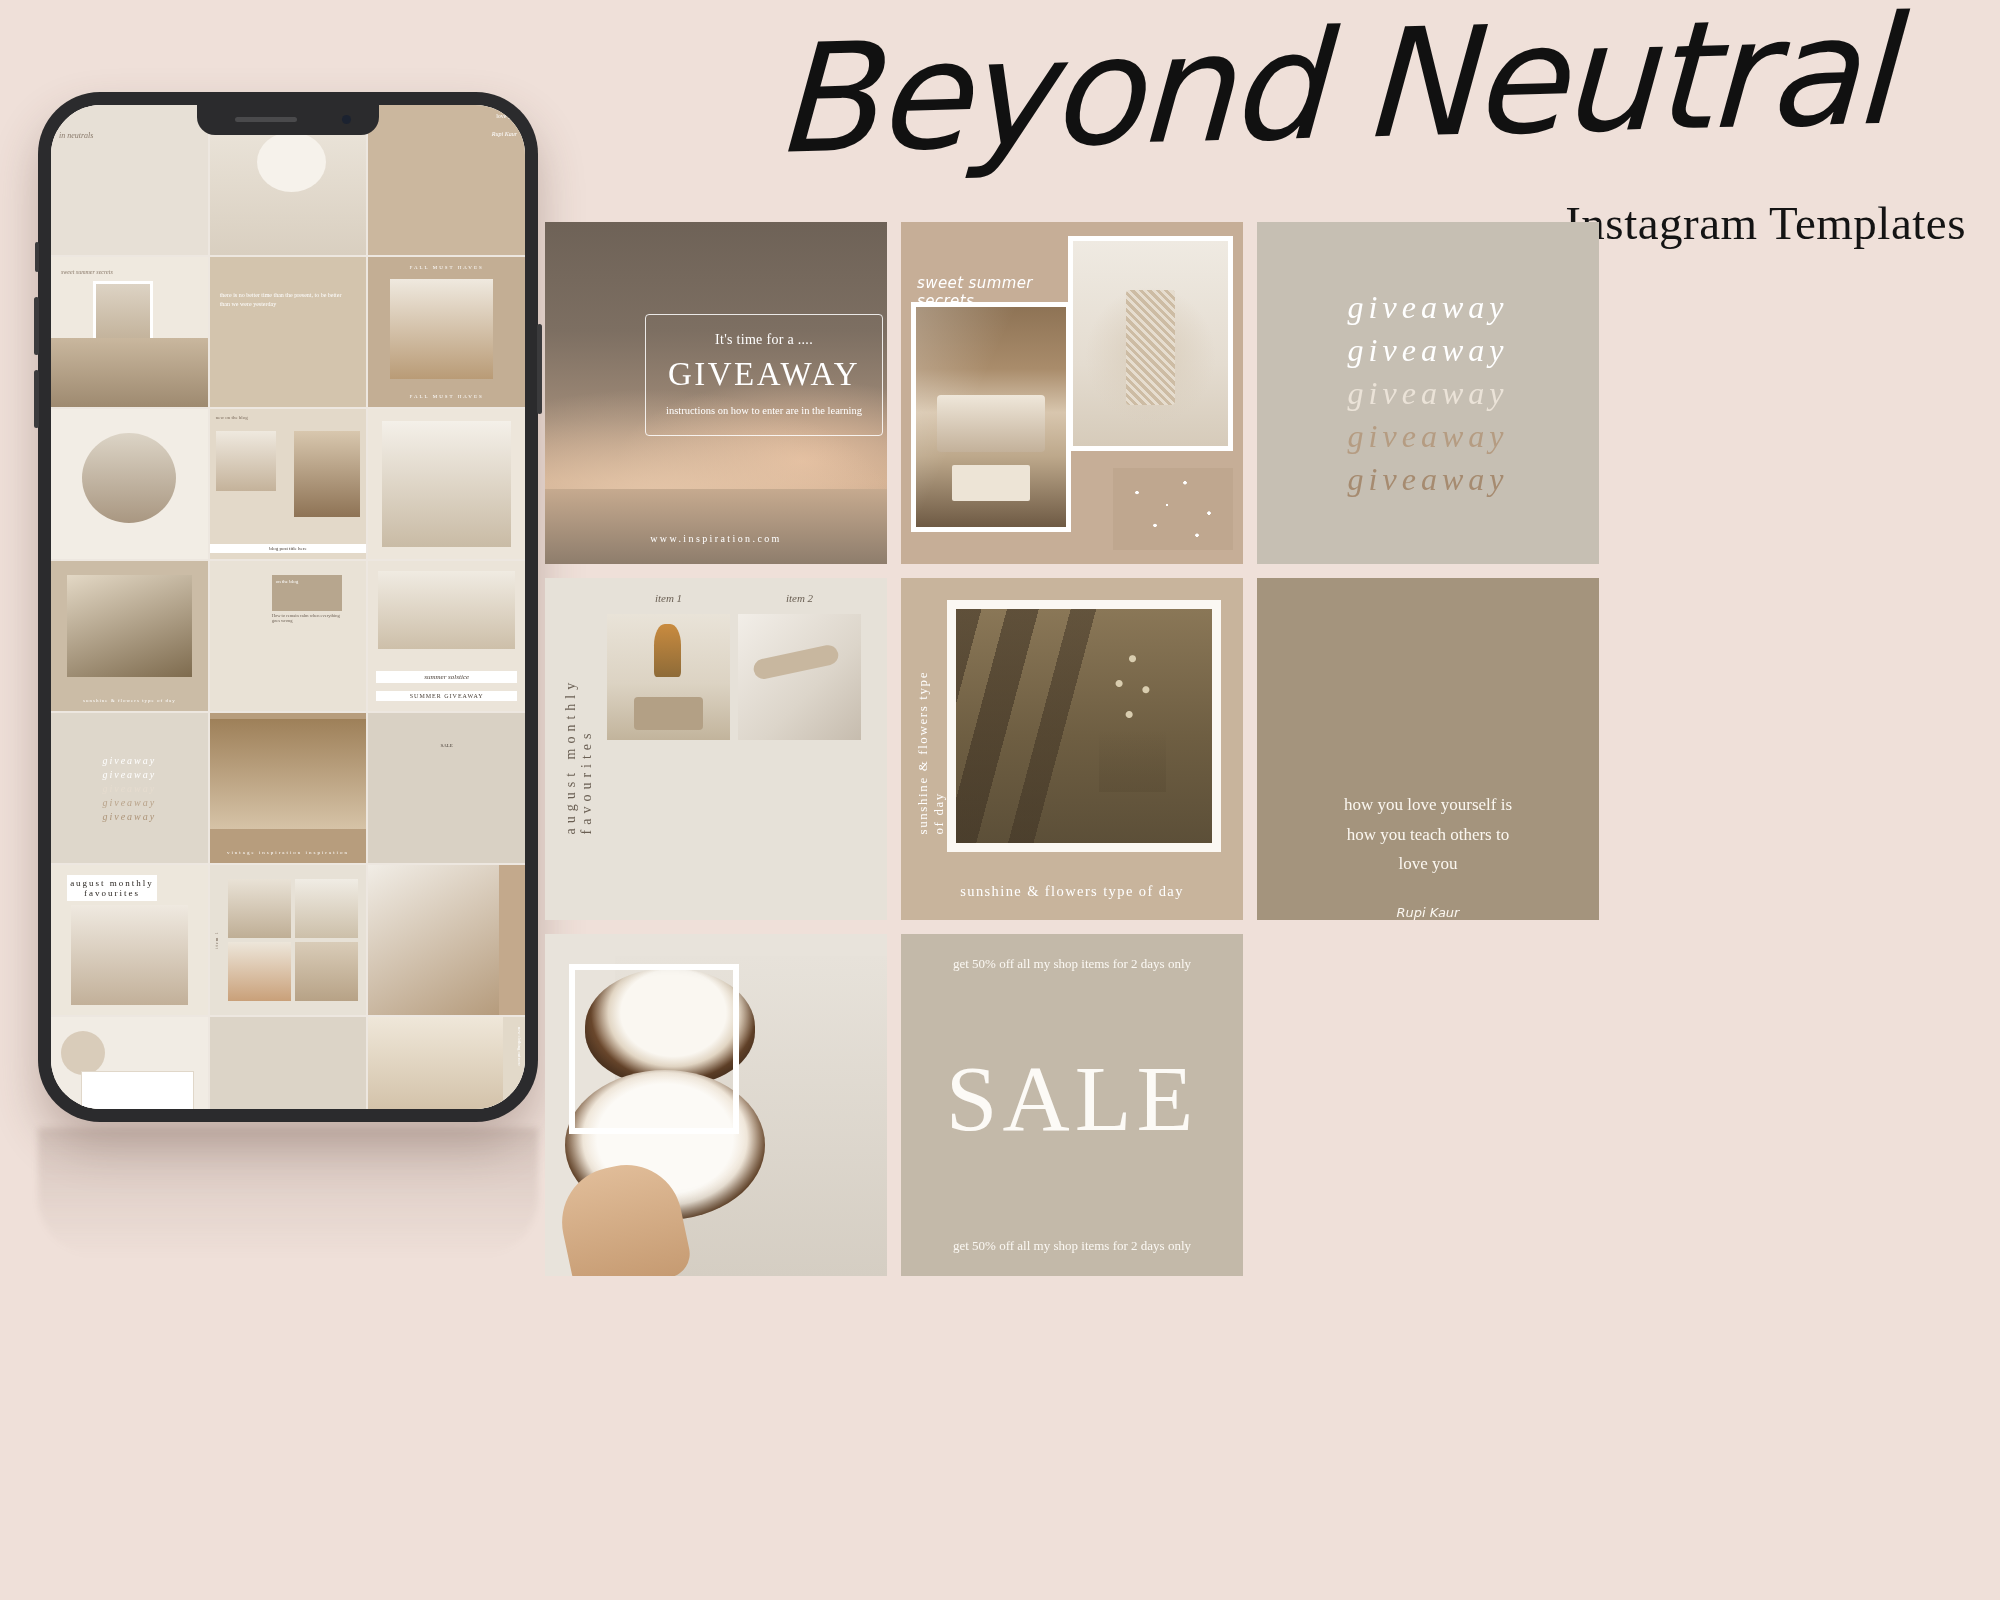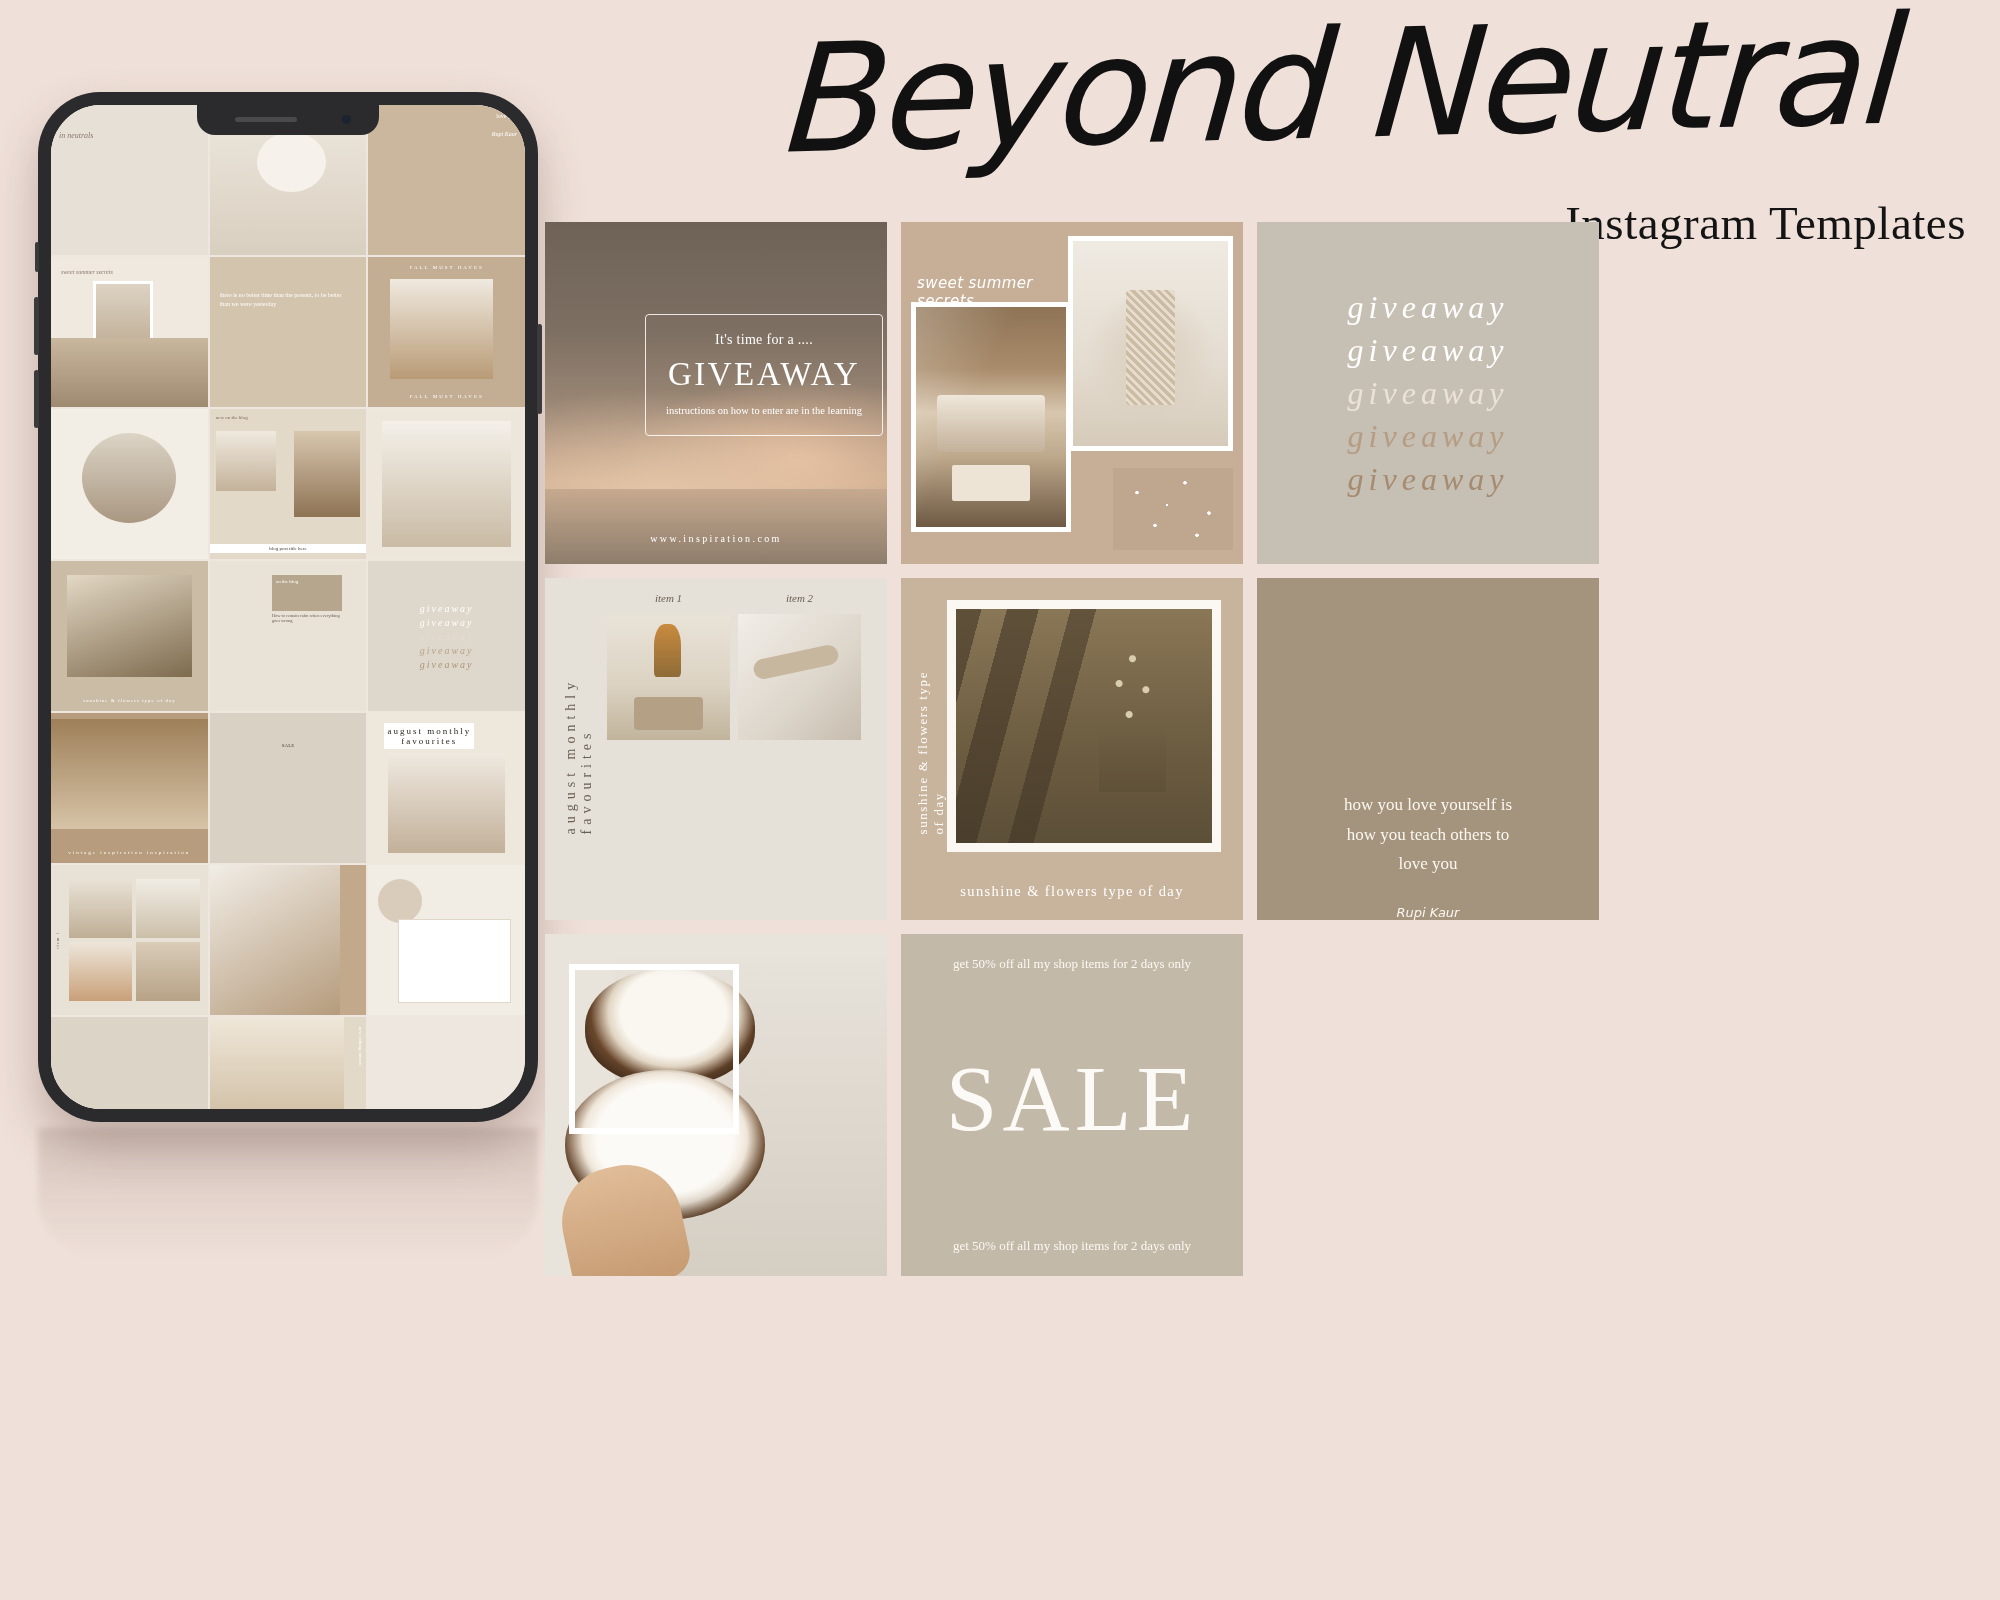--- a/index.html
+++ b/index.html
@@ -330,20 +330,25 @@
         </div>
 
         <div class="pcell" style="background:#CBBCA6">
           <div style="position:absolute;left:16px;top:14px;right:16px;bottom:34px;background:linear-gradient(160deg,#E3D8C5,#7E6B4E)"></div>
           <div style="position:absolute;left:0;right:0;bottom:8px;text-align:center;font-size:5px;letter-spacing:1px;color:#fff">sunshine &amp; flowers type of day</div>
         </div>
         <div class="pcell" style="background:#E9E2D6">
           <div style="position:absolute;left:62px;top:14px;width:70px;height:36px;background:#B7A68E;color:#fff;font-size:5px;padding:4px">on the blog</div>
           <div style="position:absolute;left:62px;top:52px;width:70px;font-size:4.5px;color:#6d6055">How to remain calm when everything goes wrong</div>
         </div>
+        <div class="pcell" style="background:#EBE4D9">
+          <div style="position:absolute;left:10px;top:10px;right:10px;height:78px;background:linear-gradient(#F0EBE2,#CDBFA9)"></div>
+          <div style="position:absolute;left:8px;bottom:28px;right:8px;text-align:center;font-style:italic;font-size:7px;color:#4a4038;background:#fff;padding:2px 0">summer solstice</div>
+          <div style="position:absolute;left:8px;bottom:10px;right:8px;text-align:center;font-size:6px;letter-spacing:1px;color:#4a4038;background:#fff;padding:2px 0">SUMMER GIVEAWAY</div>
+        </div>
 
         <div class="pcell" style="background:#DED7CB;display:flex;flex-direction:column;justify-content:center;align-items:center;gap:3px">
           <div style="font-style:italic;font-size:10px;letter-spacing:2px;color:#fff">giveaway</div>
           <div style="font-style:italic;font-size:10px;letter-spacing:2px;color:#fff">giveaway</div>
           <div style="font-style:italic;font-size:10px;letter-spacing:2px;color:#E6DCCF">giveaway</div>
           <div style="font-style:italic;font-size:10px;letter-spacing:2px;color:#B9A38A">giveaway</div>
           <div style="font-style:italic;font-size:10px;letter-spacing:2px;color:#AD9478">giveaway</div>
         </div>
         <div class="pcell" style="background:#B79D7D">
           <div style="position:absolute;left:0;right:0;top:6px;bottom:34px;background:linear-gradient(#9E8059,#D6C3A7)"></div>

